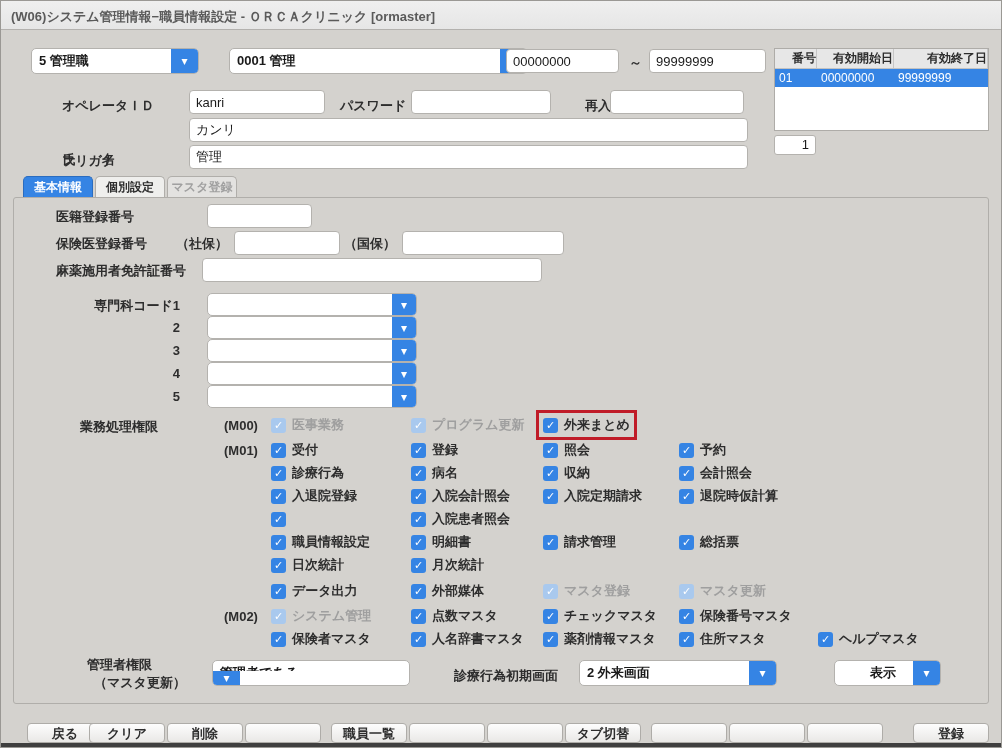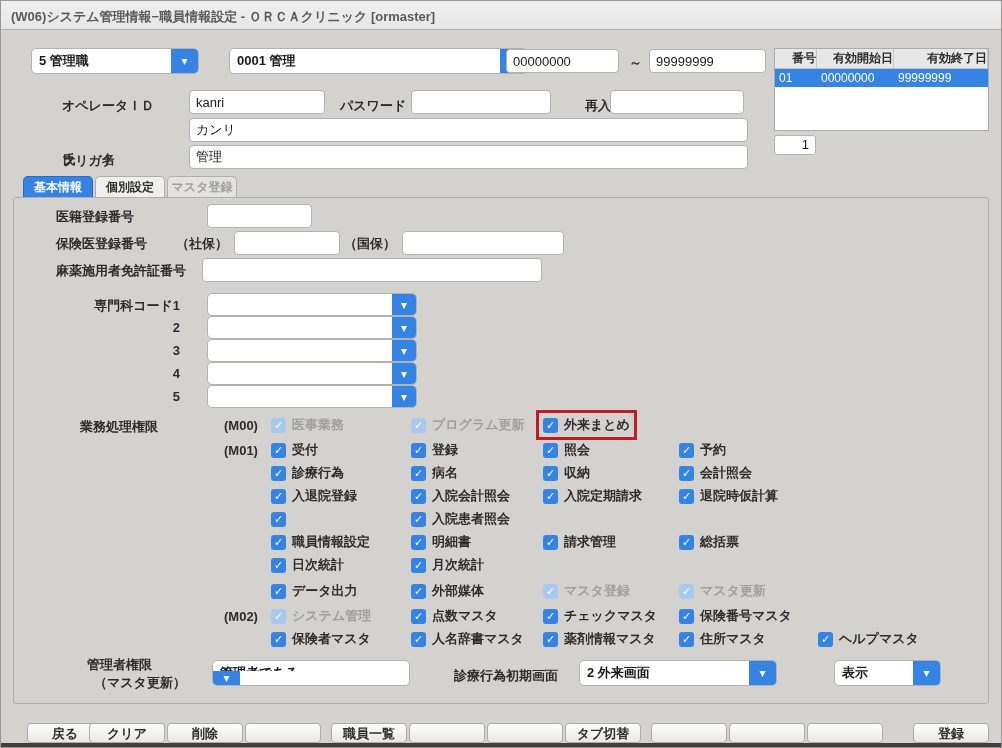--- a/index.html
+++ b/index.html
@@ -312,21 +312,21 @@
     <span class="label" style="left:80px;top:476px;">（マスタ更新）</span>
     <div class="combo" style="left:198px;top:462px;width:198px;flex-direction:column;">
       <span class="ctext">管理者である</span>
       <span class="arrow">▾</span>
     </div>
     <span class="label" style="left:440px;top:469px;">診療行為初期画面</span>
     <div class="combo" style="left:565px;top:462px;width:198px;">
       <span class="ctext">2 外来画面</span>
       <span class="arrow">▾</span>
     </div>
-    <div class="combo" style="left:820px;top:462px;width:107px;">
+    <div class="combo" style="left:820px;top:462px;width:107px;padding-left:28px;">
       <span class="ctext">表示</span>
       <span class="arrow">▾</span>
     </div>
   </div>
 
   <div>
       <button class="btn" style="left: 10px; margin-left: 16px;">戻る</button>
       <button class="btn" style="left: 88px;">クリア</button>
       <button class="btn" style="left: 166px;">削除</button>
       <button class="btn" style="left: 244px;"></button>

